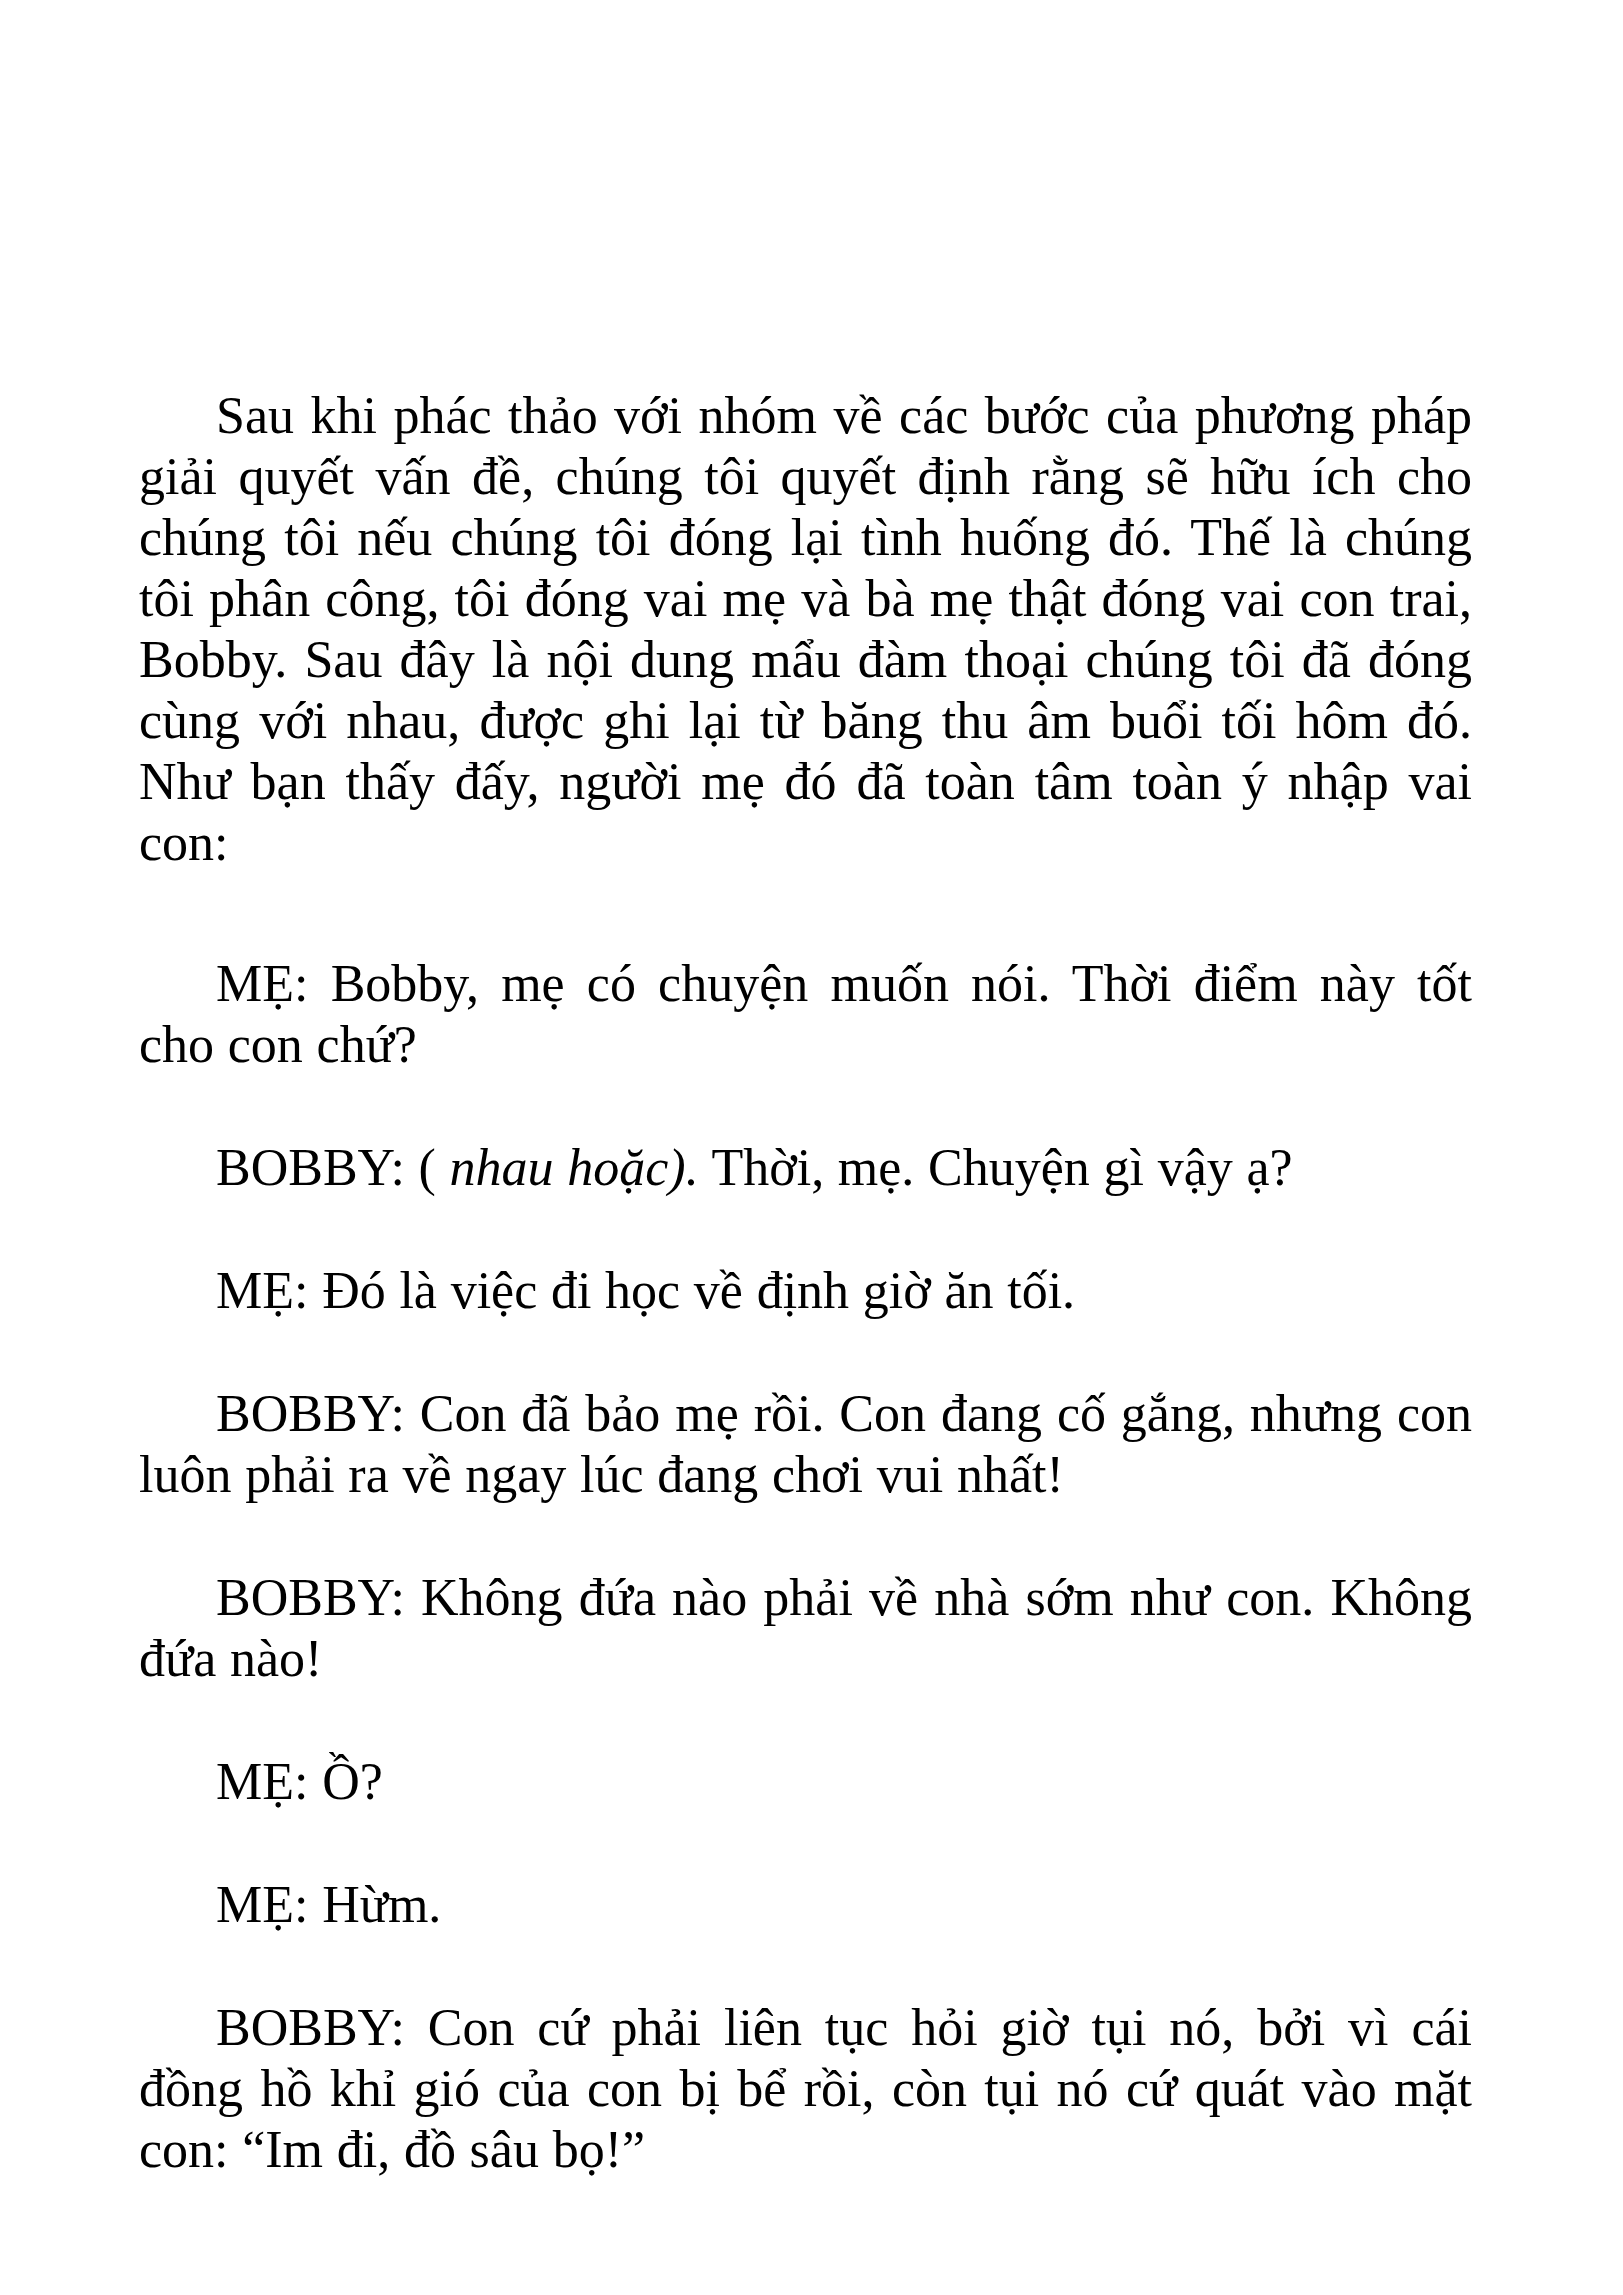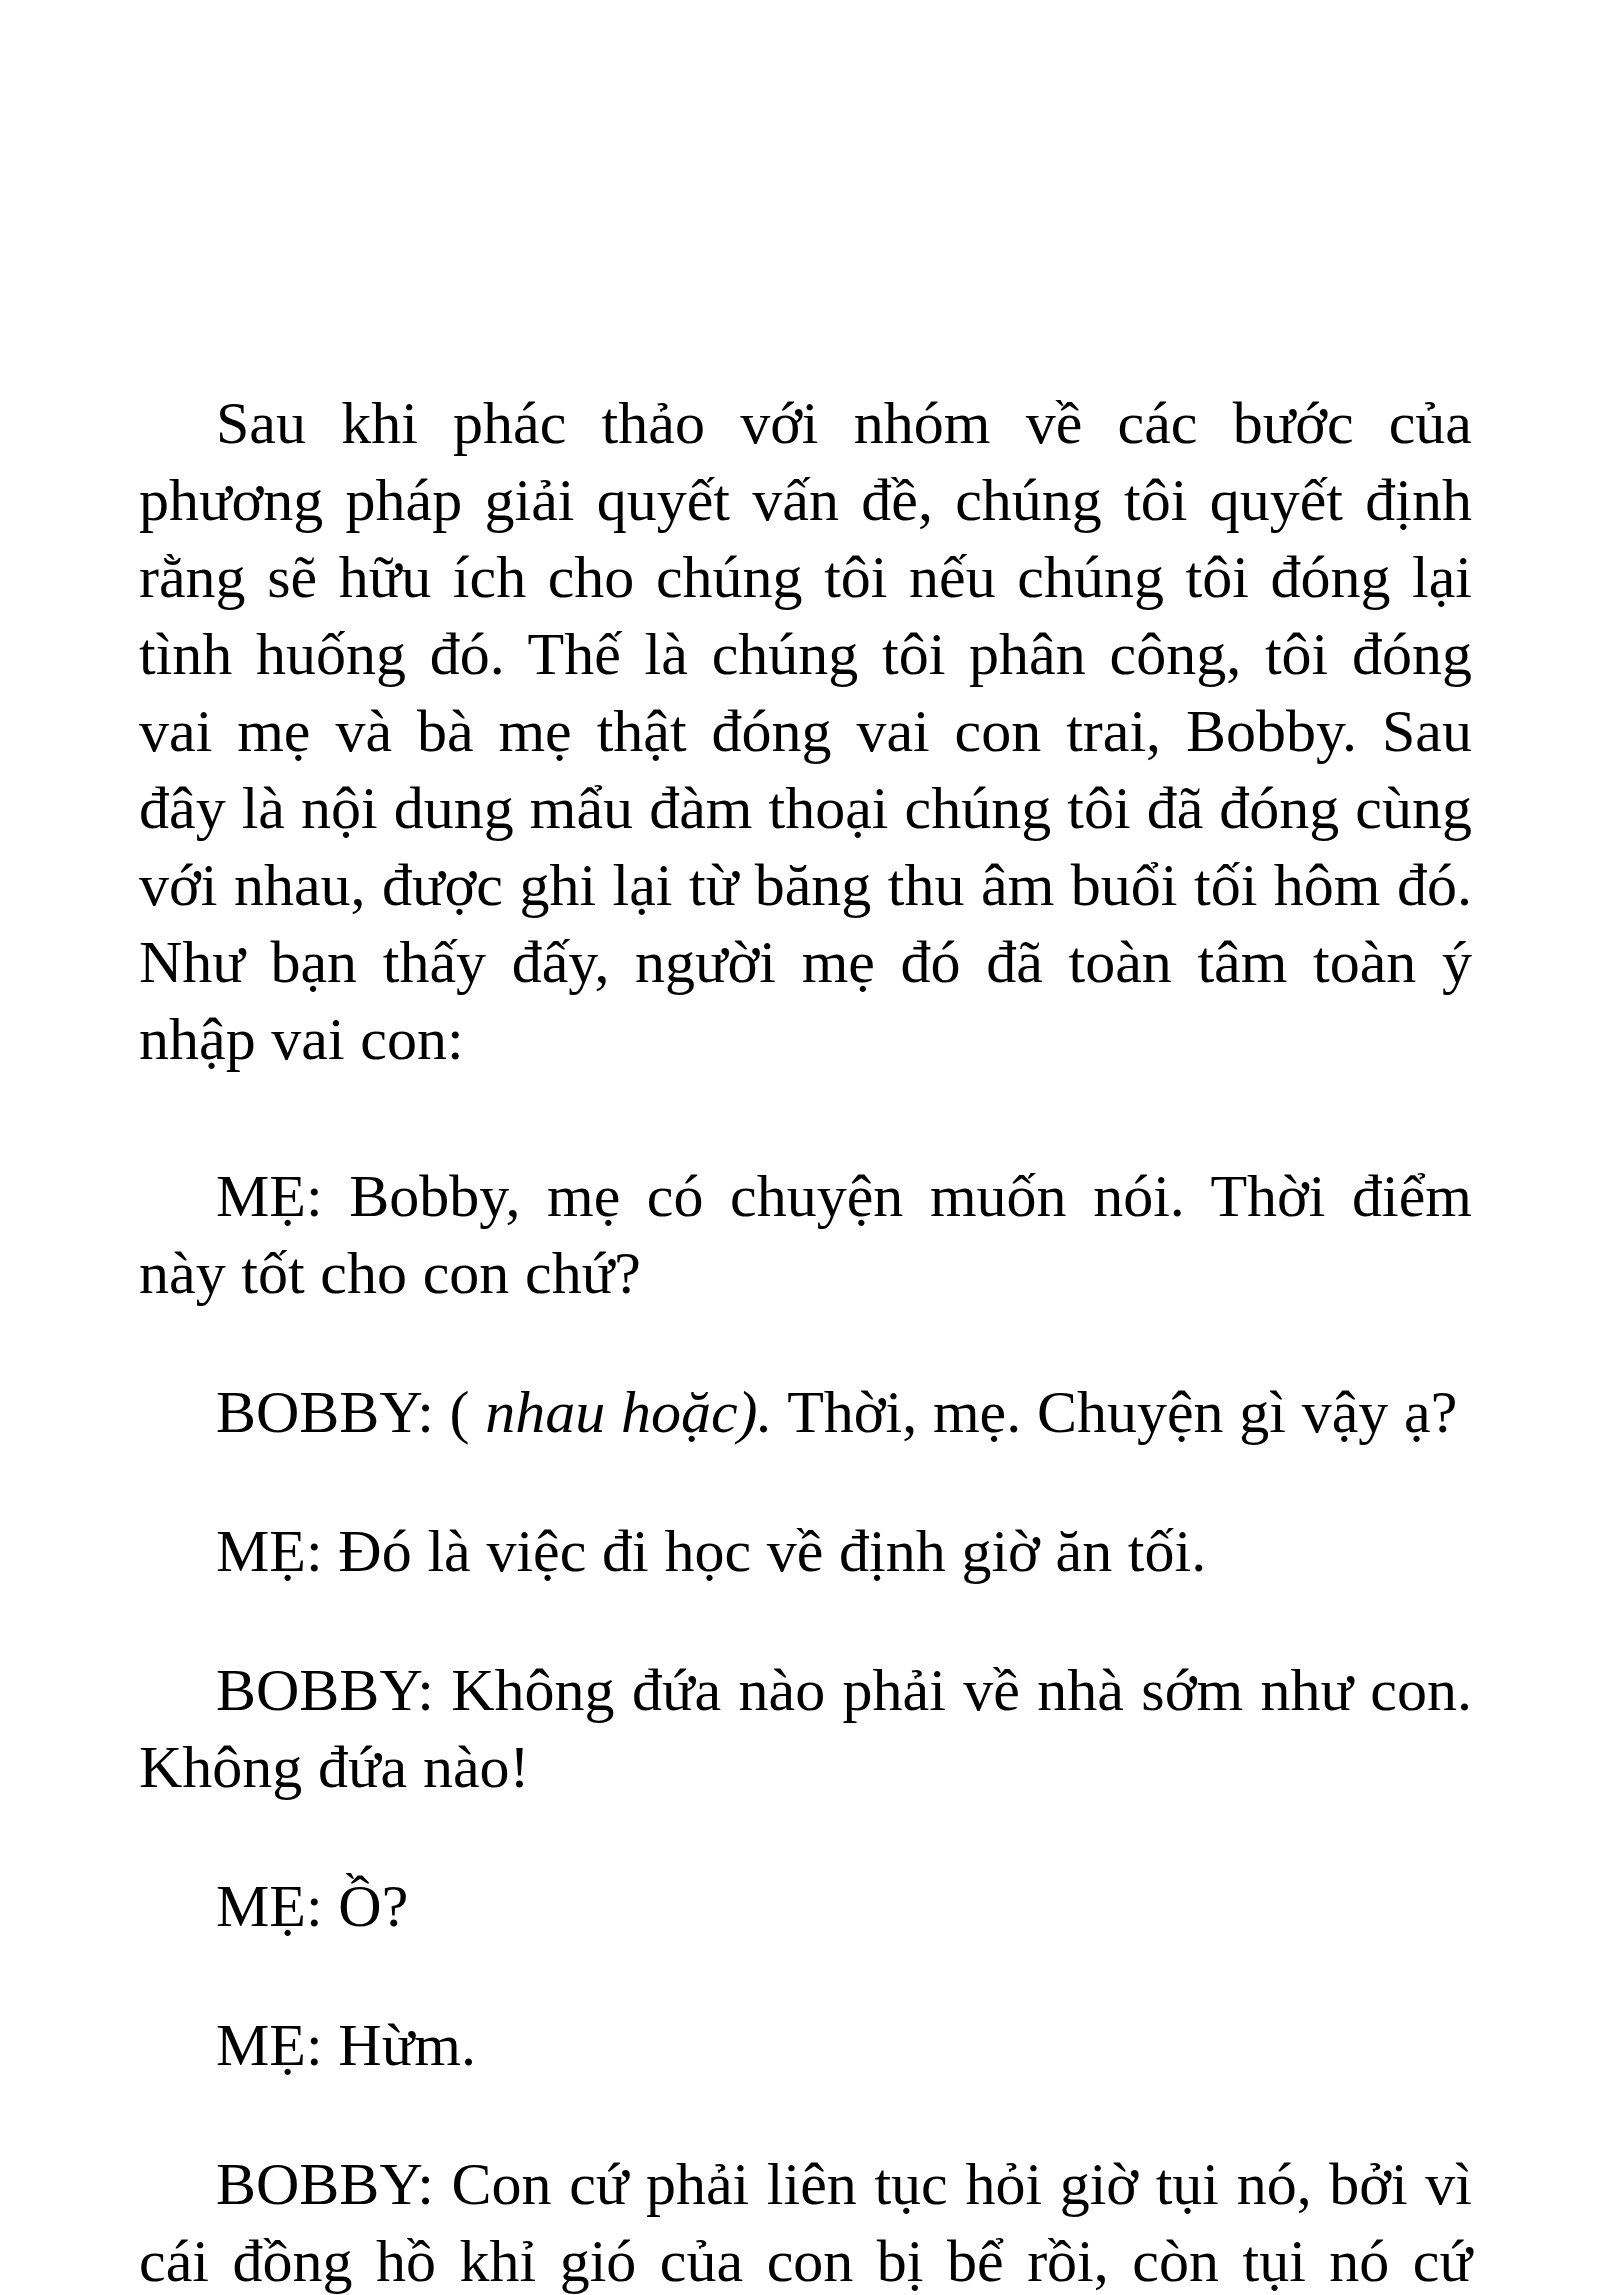--- a/index.html
+++ b/index.html
@@ -18,41 +18,42 @@
     inset: 0;
   }
   .text-block {
     position: absolute;
     left: 139px;
     top: 385px;
     width: 1345px;
   }
   .text-block p {
     margin: 0 12px 62px 0;
-    font-size: 60px;
-    line-height: 77px;
+    font-size: 52px;
+    line-height: 61px;
     text-align: justify;
     text-indent: 77px;
     word-spacing: 0.7px;
   }
   .text-block p.narration {
     margin-bottom: 80px;
   }
   .text-block i {
     font-style: italic;
   }
 </style>
 </head>
 <body style="background: rgb(255, 255, 255);">
 
 <div class="page">
   <div class="text-block" id="text-block" style="color: rgb(0, 0, 0);">
       <p class="narration"><span>Sau khi phác thảo với nhóm về các bước của phương pháp giải quyết vấn đề, chúng tôi quyết định rằng sẽ hữu ích cho chúng tôi nếu chúng tôi đóng lại tình huống đó. Thế là chúng tôi phân công, tôi đóng vai mẹ và bà mẹ thật đóng vai con trai, Bobby. Sau đây là nội dung mẩu đàm thoại chúng tôi đã đóng cùng với nhau, được ghi lại từ băng thu âm buổi tối hôm đó. Như bạn thấy đấy, người mẹ đó đã toàn tâm toàn ý nhập vai con:</span></p>
       <p><span>MẸ: Bobby, mẹ có chuyện muốn nói. Thời điểm này tốt cho con chứ?</span></p>
       <p><span>BOBBY: ( </span><i>nhau hoặc).</i><span> Thời, mẹ. Chuyện gì vậy ạ?</span></p>
       <p><span>MẸ: Đó là việc đi học về định giờ ăn tối.</span></p>
+      <p><span>BOBBY: Con đã bảo mẹ rồi. Con đang cố gắng, nhưng con luôn phải ra về ngay lúc đang chơi vui nhất!</span></p>
       <p><span>BOBBY: Không đứa nào phải về nhà sớm như con. Không đứa nào!</span></p>
       <p><span>MẸ: Ồ?</span></p>
       <p><span>MẸ: Hừm.</span></p>
       <p><span>BOBBY: Con cứ phải liên tục hỏi giờ tụi nó, bởi vì cái đồng hồ khỉ gió của con bị bể rồi, còn tụi nó cứ quát vào mặt con: “Im đi, đồ sâu bọ!”</span></p>
     </div>
 </div>
 
 
 </body></html>

